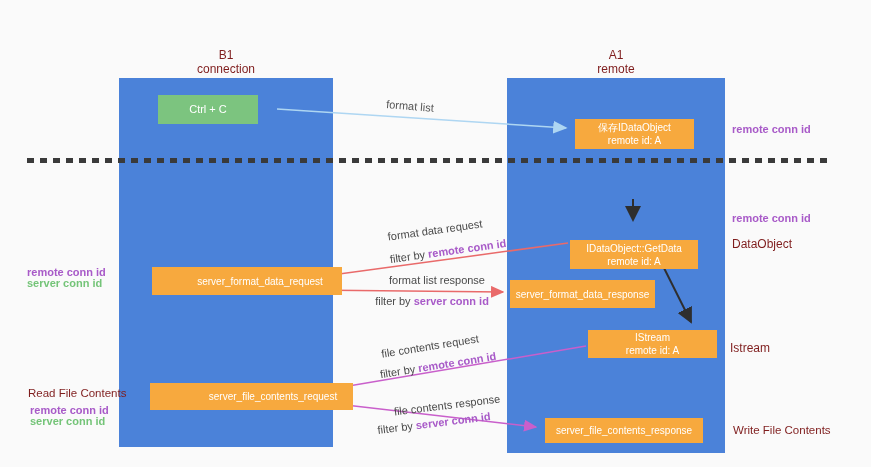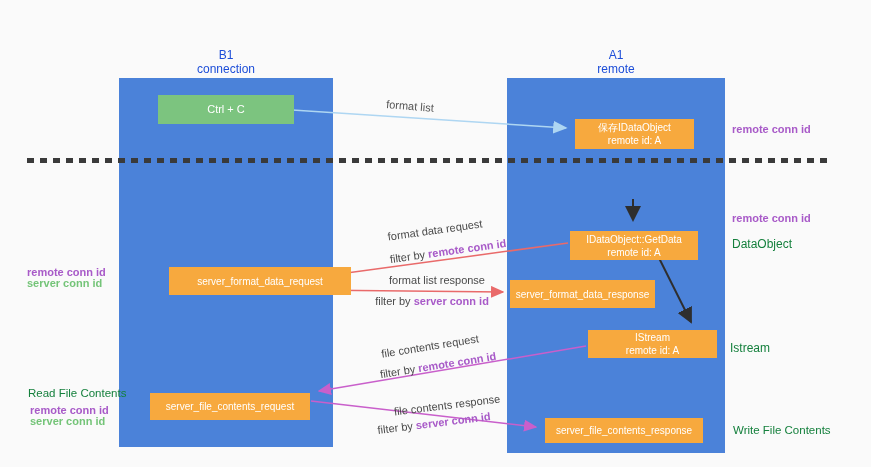--- a/index.html
+++ b/index.html
@@ -4,33 +4,33 @@
 <style>
   html,body{margin:0;padding:0;background:#fafafa;}
   .canvas{position:relative;width:871px;height:467px;background:#fafafa;
           font-family:"Liberation Sans",sans-serif;overflow:hidden;}
   .diagram-title{position:absolute;left:0;right:11px;top:5px;text-align:center;
           font-size:15px;line-height:19px;color:#383838;}
   .lane{position:absolute;background:var(--lane,#4b82d9);}
   .lane-left{left:119px;top:78px;width:214px;height:369px;}
   .lane-right{left:507px;top:78px;width:218px;height:375px;}
   .lane-header{position:absolute;width:120px;text-align:center;font-size:12px;
-          line-height:14px;color:#1d4ed8;}
+          line-height:14px;color:#7f1d1d;}
   .dashed{position:absolute;left:27px;top:158px;width:803px;height:5px;
           background:repeating-linear-gradient(90deg,#3a3a3a 0 7px,transparent 7px 13px);}
   .node{position:absolute;display:flex;flex-direction:column;align-items:center;
           justify-content:center;text-align:center;color:#fff;font-size:10px;
           line-height:13px;z-index:3;}
   .node.big{font-size:11px;}
   .green{background:var(--node-green,#7cc47f);}
   .orange{background:var(--node-orange,#f7a93e);}
   .arrows{position:absolute;left:0;top:0;z-index:2;pointer-events:none;}
   .edge-label{position:absolute;white-space:nowrap;font-size:11px;color:#4a4a4a;
           z-index:4;transform-origin:center;}
-  .side-label{position:absolute;font-size:11.5px;color:#15803d;white-space:nowrap;z-index:4;}
+  .side-label{position:absolute;font-size:11.5px;color:#7f1d1d;white-space:nowrap;z-index:4;}
   .purple{color:var(--purple,#a85ac8);font-weight:bold;}
   .greentxt{color:var(--green-text,#74c478);font-weight:bold;}
   .conn-group{position:absolute;font-size:11px;line-height:10.5px;white-space:nowrap;z-index:4;}
 </style>
 </head>
 <body>
 
 <div class="canvas">
 
 
@@ -65,49 +65,49 @@
     </defs>
     <line x1="277" y1="109" x2="566" y2="128" stroke="#aed6f2" stroke-width="1.6" marker-end="url(#m-blue)"></line>
     <line x1="633" y1="199" x2="633" y2="220" stroke="#2e2e2e" stroke-width="2" marker-end="url(#m-blk)"></line>
     <line x1="568" y1="243" x2="317" y2="277" stroke="#e96a6a" stroke-width="1.5" marker-end="url(#m-red)"></line>
     <line x1="309" y1="290" x2="503" y2="292" stroke="#e96a6a" stroke-width="1.5" marker-end="url(#m-red)"></line>
     <line x1="658" y1="256" x2="691" y2="322" stroke="#2e2e2e" stroke-width="2" marker-end="url(#m-blk)"></line>
     <line x1="586" y1="346" x2="319" y2="391" stroke="#c95fcb" stroke-width="1.5" marker-end="url(#m-mag)"></line>
     <line x1="311" y1="401" x2="536" y2="427" stroke="#c95fcb" stroke-width="1.5" marker-end="url(#m-mag)"></line>
   </svg>
 
-  <div class="node green big" style="left:158px;top:95px;width:136px;height:29px;">
+  <div class="node green big" style="left:158px;top:95px;width:100px;height:29px;">
     <span>Ctrl + C</span>
   </div>
 
   <div class="node orange" style="left:575px;top:119px;width:119px;height:30px;">
     <span>保存IDataObject</span>
     <span>remote id: A</span>
   </div>
 
 
-  <div class="node orange" style="left:570px;top:231px;width:128px;height:29px;">
+  <div class="node orange" style="left:570px;top:240px;width:128px;height:29px;">
     <span>IDataObject::GetData</span>
     <span>remote id: A</span>
   </div>
 
-  <div class="node orange" style="left:169px;top:267px;width:182px;height:28px;">
+  <div class="node orange" style="left:152px;top:267px;width:164px;height:28px;padding-left:26px;">
     <span>server_format_data_request</span>
   </div>
 
   <div class="node orange" style="left:510px;top:280px;width:145px;height:28px;">
     <span>server_format_data_response</span>
   </div>
 
   <div class="node orange" style="left:588px;top:330px;width:129px;height:28px;">
     <span>IStream</span>
     <span>remote id: A</span>
   </div>
 
-  <div class="node orange" style="left:150px;top:393px;width:160px;height:27px;">
+  <div class="node orange" style="left:150px;top:383px;width:160px;height:27px;padding-left:43px;">
     <span>server_file_contents_request</span>
   </div>
 
   <div class="node orange" style="left:545px;top:418px;width:158px;height:25px;">
     <span>server_file_contents_response</span>
   </div>
 
   <div class="edge-label" style="left:410px;top:106px;transform:translate(-50%,-50%) rotate(4.5deg);color:#555;">format list</div>
 
   <div class="edge-label" style="left:435px;top:230px;transform:translate(-50%,-50%) rotate(-8deg);">format data request</div>

